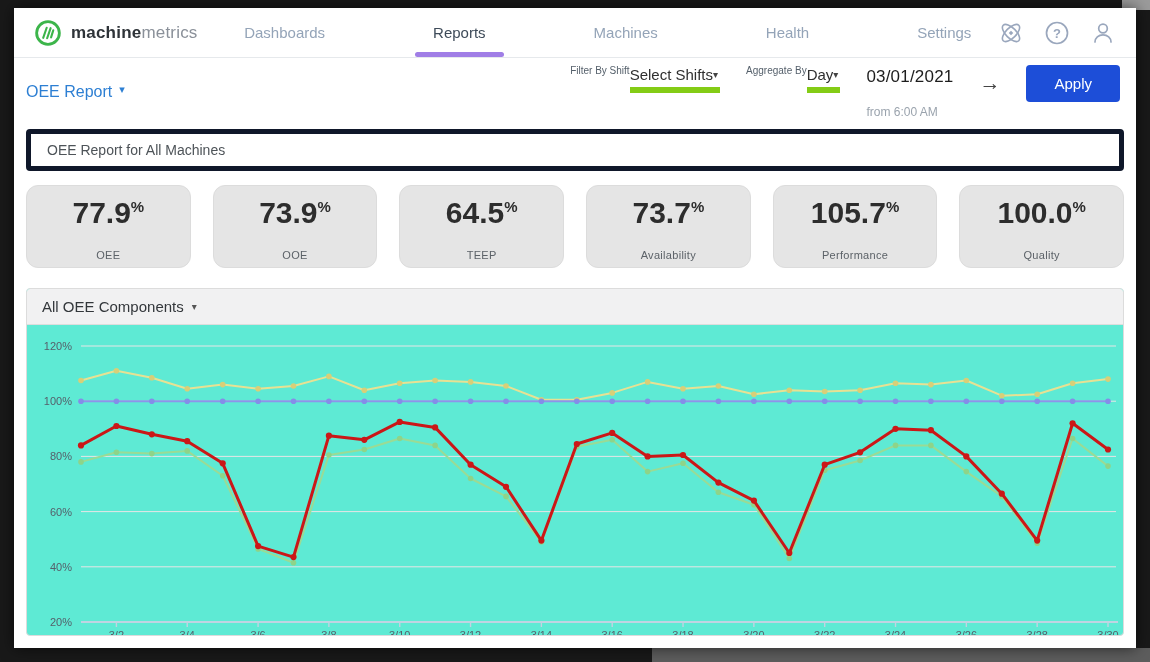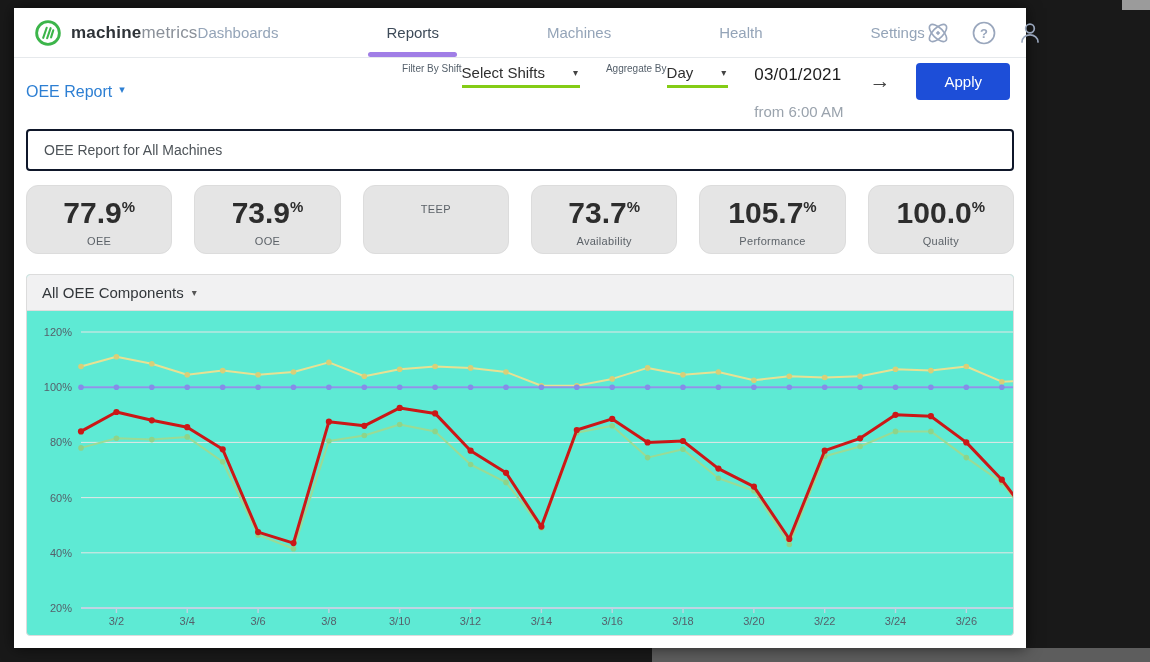--- a/index.html
+++ b/index.html
@@ -2,21 +2,21 @@
 <html><head>
 <meta charset="utf-8">
 <style>
   * { box-sizing: border-box; margin: 0; padding: 0; }
   html,body { width:1150px; height:662px; overflow:hidden; }
   body { background:#191919; font-family:"Liberation Sans", sans-serif; position:relative; }
 
   .desk-strip { position:absolute; left:652px; top:648px; width:498px; height:14px; background:#5d5d5d; }
   .desk-corner { position:absolute; left:1122px; top:0; width:28px; height:10px; background:#9b9b9b; }
 
-  .window { position:absolute; left:14px; top:8px; width:1012px; height:640px; background:#fff;
+  .window { position:absolute; left:14px; top:8px; width:1122px; height:640px; background:#fff;
             display:flex; flex-direction:column; box-shadow:0 0 14px rgba(0,0,0,.6); }
 
   
   .nav { height:50px; flex:0 0 50px; display:flex; align-items:center; padding:0 20px;
          border-bottom:1px solid #e6e9ec; background:#fff; }
   .brand { display:flex; align-items:center; gap:9px; width:218px; cursor:pointer; }
   .brand-text { font-size:17px; color:#8a9099; letter-spacing:.2px; }
   .brand-text b { color:#2e3338; font-weight:bold; }
   .nav-items { flex:1; display:flex; justify-content:flex-end; gap:108px; height:100%; }
   .nav-item { display:flex; align-items:center; height:100%; font-size:15px; color:#94a4b8;
@@ -27,42 +27,42 @@
   .nav-icons { display:flex; align-items:center; gap:20px; width:150px; justify-content:flex-end; }
   .nav-icons span { cursor:pointer; display:inline-flex; }
 
   
   .filter-row { height:67px; flex:0 0 67px; display:flex; align-items:center; padding:0 16px 0 12px; }
   .report-select { color:#2d7fd3; font-size:16px; cursor:pointer; display:flex; align-items:flex-start; gap:7px; }
   .report-select .caret { font-size:11px; color:#2d7fd3; }
   .filter-controls { margin-left:auto; display:flex; align-items:flex-start; gap:26px; }
   .select-group { display:flex; flex-direction:row; }
   .select-label { font-size:10px; color:#55606b; margin-bottom:2px; }
-  .select-value { font-size:15px; color:#2f2f2f; border-bottom:3px solid #84cc16; padding:1px 2px 4px 0;
-                  display:flex; align-items:center; gap:28px; cursor:pointer; }
+  .select-value { font-size:15px; color:#2f2f2f; border-bottom:6px solid #84cc16; padding:1px 2px 4px 0;
+                  display:flex; align-items:center; gap:0; cursor:pointer; }
   .select-value .caret { font-size:10px; color:#444; }
   .date-group { display:flex; flex-direction:column; cursor:pointer; padding-top:2px;justify-content:center; }
   .date-main { font-size:17px; color:#1d1d1d; letter-spacing:.2px; }
-  .date-sub { font-size:15px; color:#9aa3ad; margin-top:18px; }
+  .date-sub { font-size:12px; color:#9aa3ad; margin-top:18px; }
   .date-arrow { font-size:21px; color:#444; padding-top:6px; }
   .apply-btn { background:#1d4ed8; color:#fff; border:none; border-radius:4px; font-size:15px;
                padding:10px 28px; cursor:pointer; font-family:"Liberation Sans",sans-serif; }
 
   
-  .title-card { margin:4px 12px 0; border:2px solid #0f172a; border-radius:4px; height:42px;
+  .title-card { margin:4px 12px 0; border:5px solid #0f172a; border-radius:4px; height:42px;
                 display:flex; align-items:center; padding:0 16px; font-size:14px; color:#4d5358;
                 background:#fff; }
 
   
   .metrics-row { display:flex; gap:22px; margin:14px 12px 0; }
   .metric-card { flex:1; border:1px solid #dcdcdc; border-radius:12px; background:#e5e5e5;
                  text-align:center; padding:11px 0 6px; }
   .metric-value { font-size:30px; font-weight:bold; color:#2d2d2d; line-height:1.05; }
   .metric-unit { font-size:15px; font-weight:bold; color:#2d2d2d; vertical-align:super; }
-  .metric-label { font-size:11px; color:#5c6268; margin-top:6px; letter-spacing:.3px; }
+  .metric-label { font-size:11px; color:#5c6268; margin-top:20px; letter-spacing:.3px; }
 
   
   .chart-card { flex:1; margin:20px 12px 12px; border:1px solid #dcdcdc; border-radius:4px;
                 overflow:hidden; display:flex; flex-direction:column; background:#5eead4; }
   .chart-header { background:#f1f1f2; border-bottom:1px solid #ddd; height:36px; flex:0 0 36px;
                   display:flex; align-items:center; padding:0 15px; font-size:15px; color:#33373b;
                   cursor:pointer; gap:8px; }
   .chart-header .caret { font-size:10px; color:#555; }
   .chart-area { flex:1; }
   svg text { font-family:"Liberation Sans",sans-serif; }
@@ -161,20 +161,21 @@
   <div class="metrics-row" id="metrics-row">
       <div class="metric-card">
         <div class="metric-value">77.9<span class="metric-unit">%</span></div>
         <div class="metric-label">OEE</div>
       </div>
       <div class="metric-card">
         <div class="metric-value">73.9<span class="metric-unit">%</span></div>
         <div class="metric-label">OOE</div>
       </div>
       <div class="metric-card">
+        <div class="metric-value">64.5<span class="metric-unit">%</span></div>
         <div class="metric-label">TEEP</div>
       </div>
       <div class="metric-card">
         <div class="metric-value">73.7<span class="metric-unit">%</span></div>
         <div class="metric-label">Availability</div>
       </div>
       <div class="metric-card">
         <div class="metric-value">105.7<span class="metric-unit">%</span></div>
         <div class="metric-label">Performance</div>
       </div>

